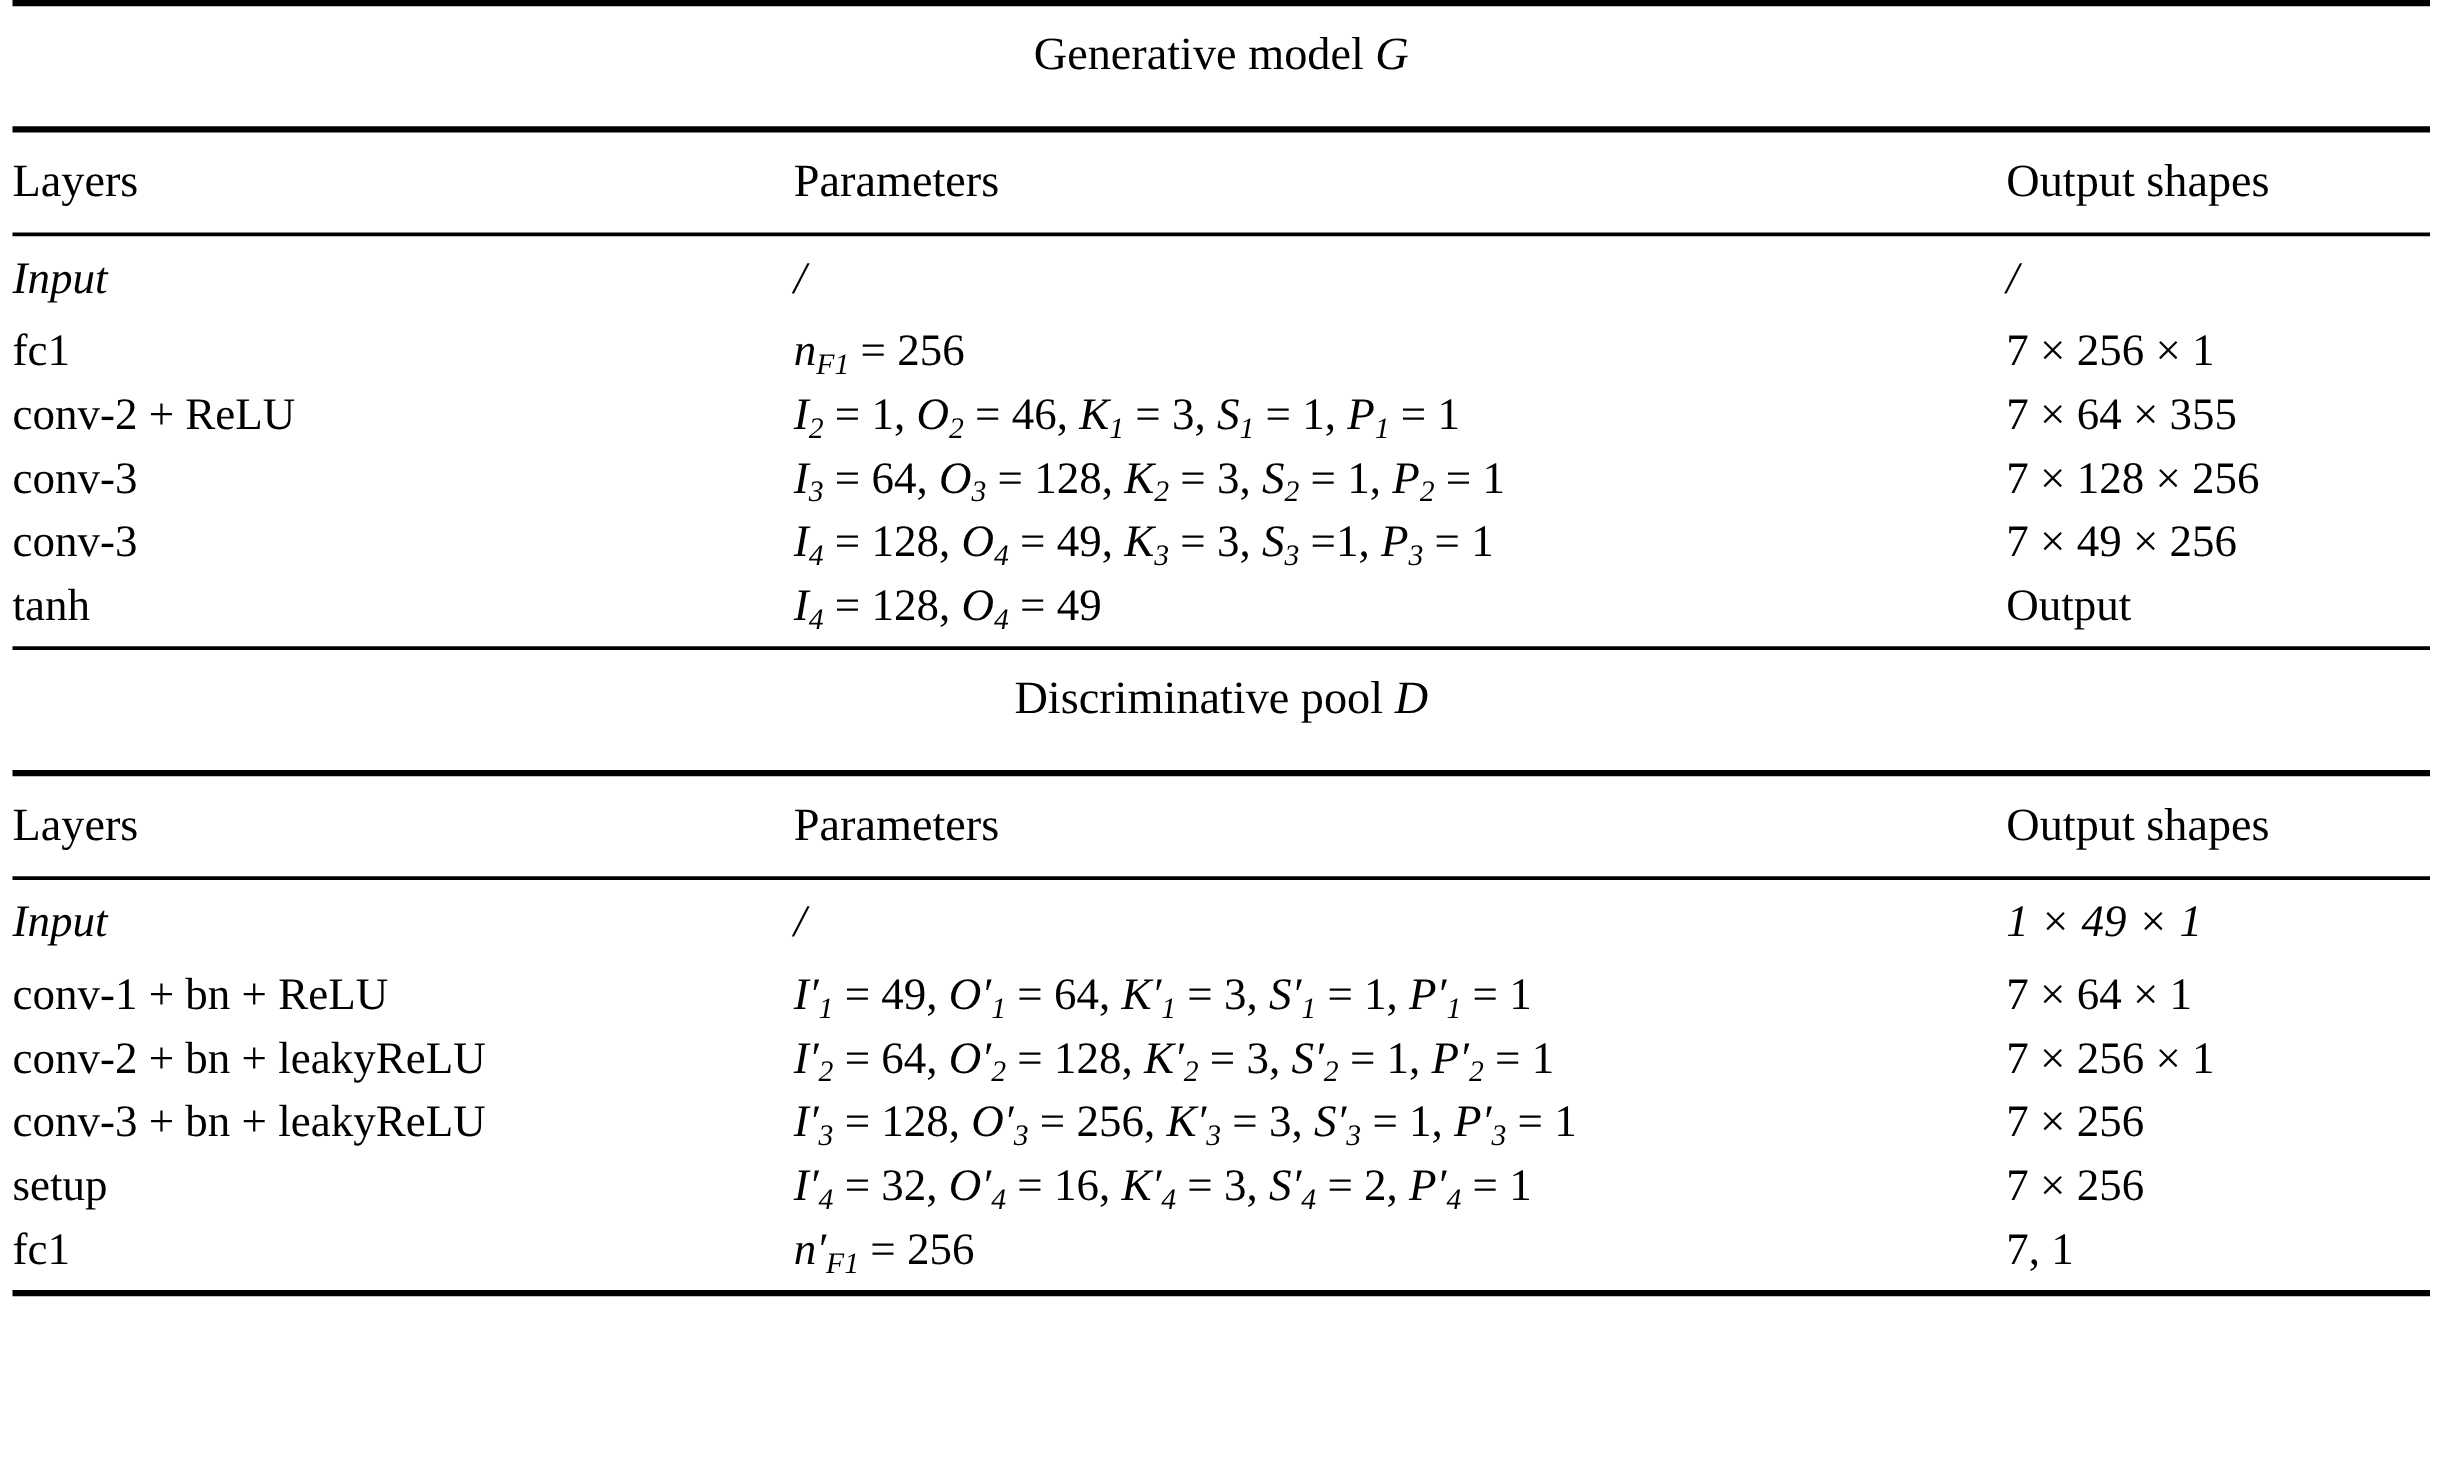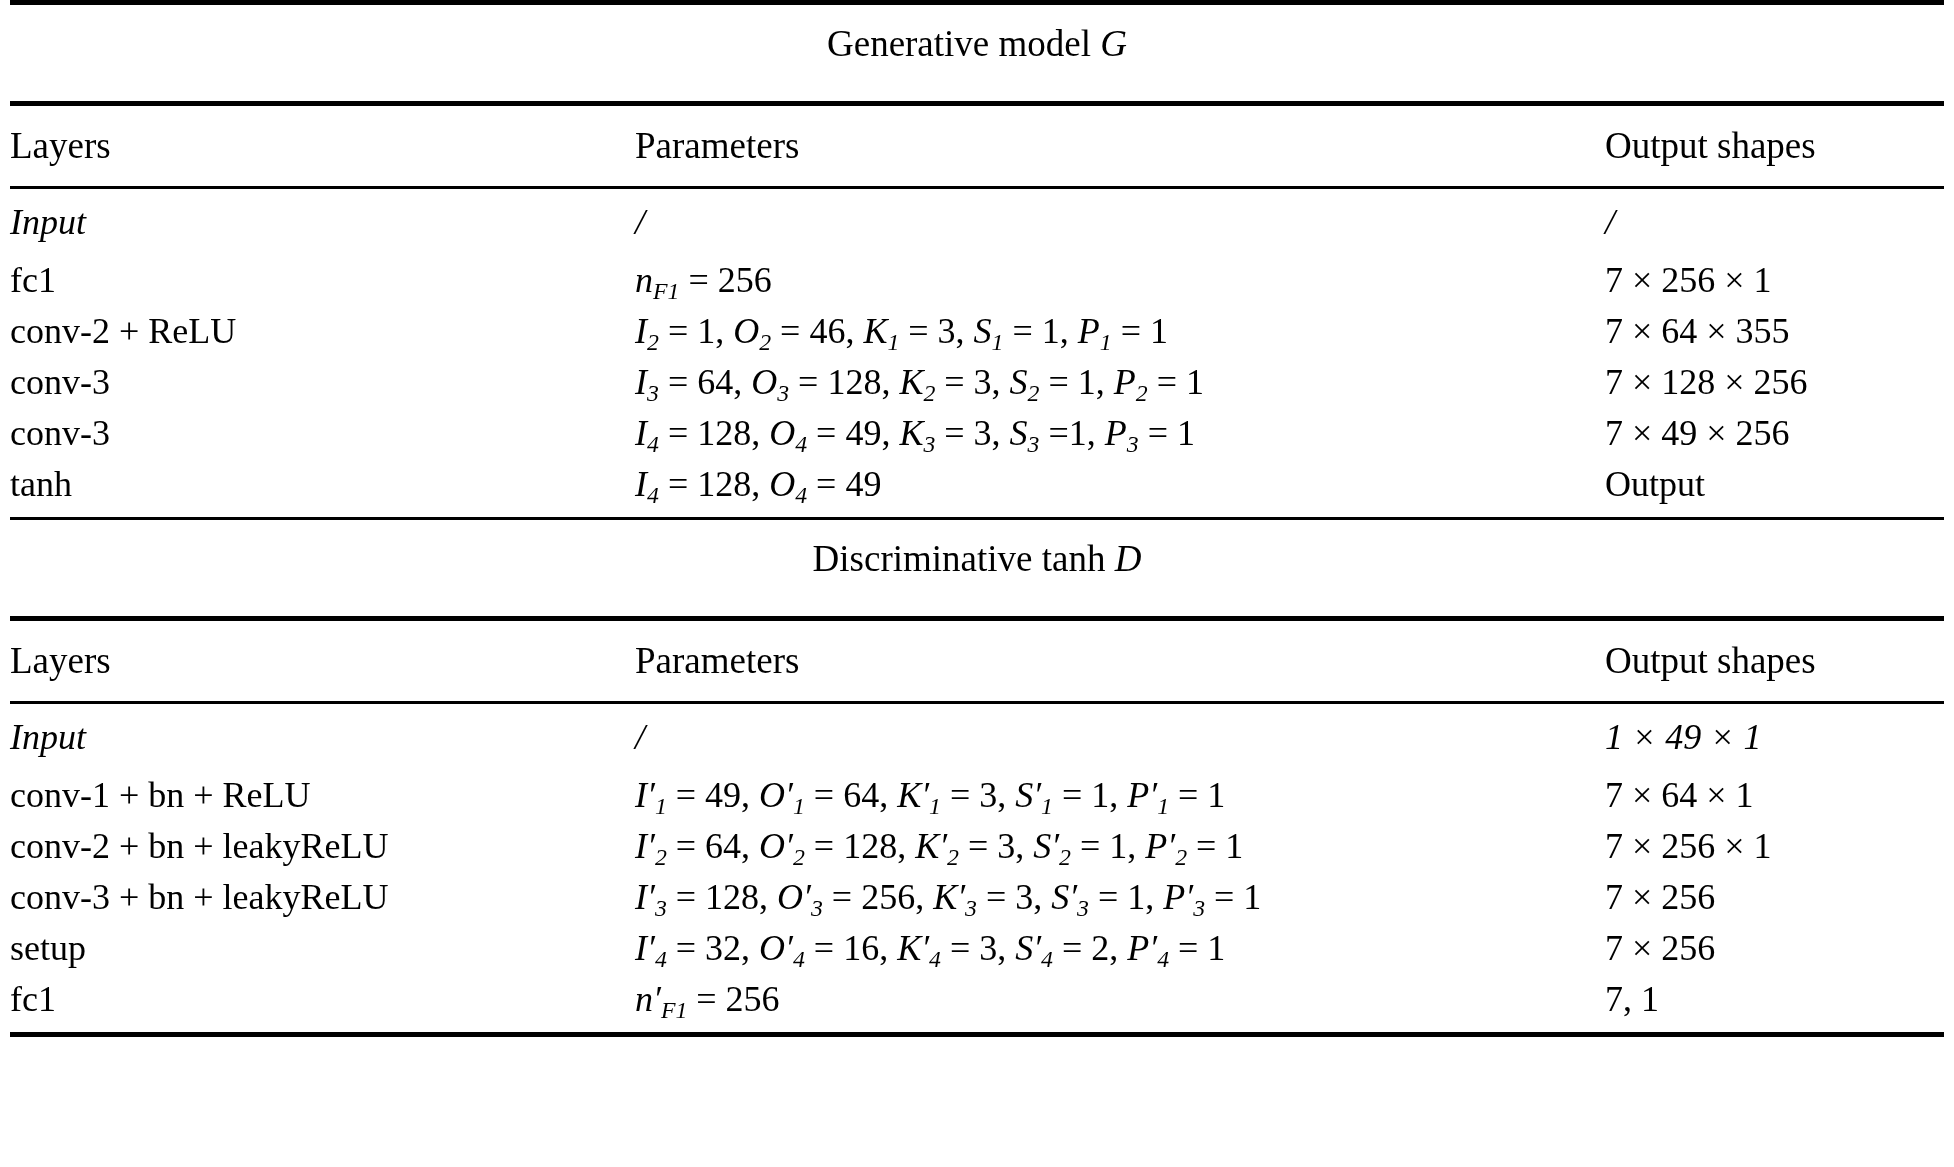--- a/index.html
+++ b/index.html
@@ -172,21 +172,21 @@
       <td>tanh</td>
       <td><span><i class="mv">I</i><sub class="ms">4</sub> <span class="eq">=</span> <span class="eq">128</span><span class="eq">,</span> <i class="mv">O</i><sub class="ms">4</sub> <span class="eq">=</span> <span class="eq">49</span></span></td>
       <td>Output</td>
     </tr>
   </tbody>
     </table>
 
   <div class="rule-thin"></div>
 
   <div class="section-title">
-    <span>Discriminative tanh</span>
+    <span>Discriminative pool</span>
     <i class="mv">D</i>
   </div>
 
   <div class="rule-thick"></div>
 
   <table class="tbl">
     <colgroup>
         <col class="c-layers">
         <col class="c-params">
         <col class="c-output">

